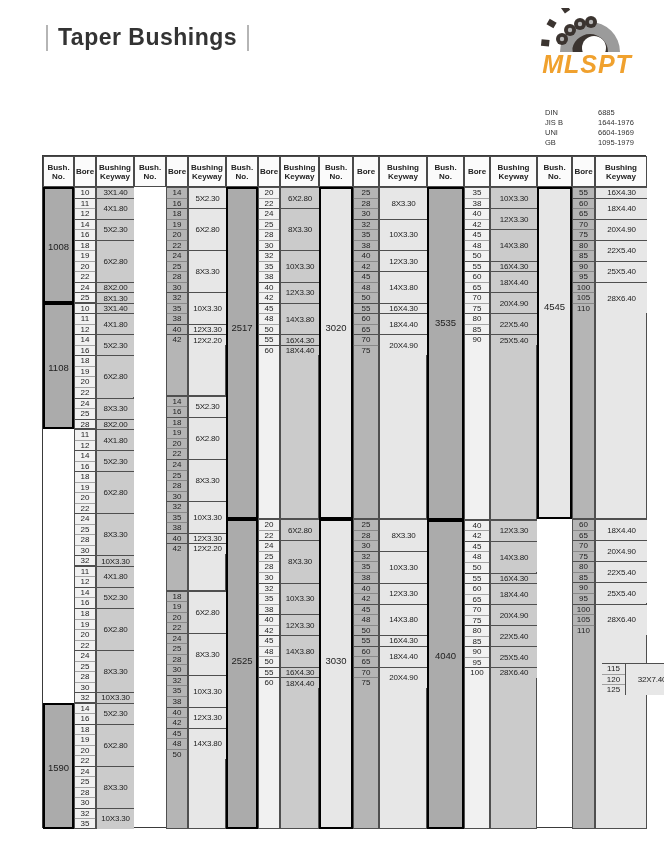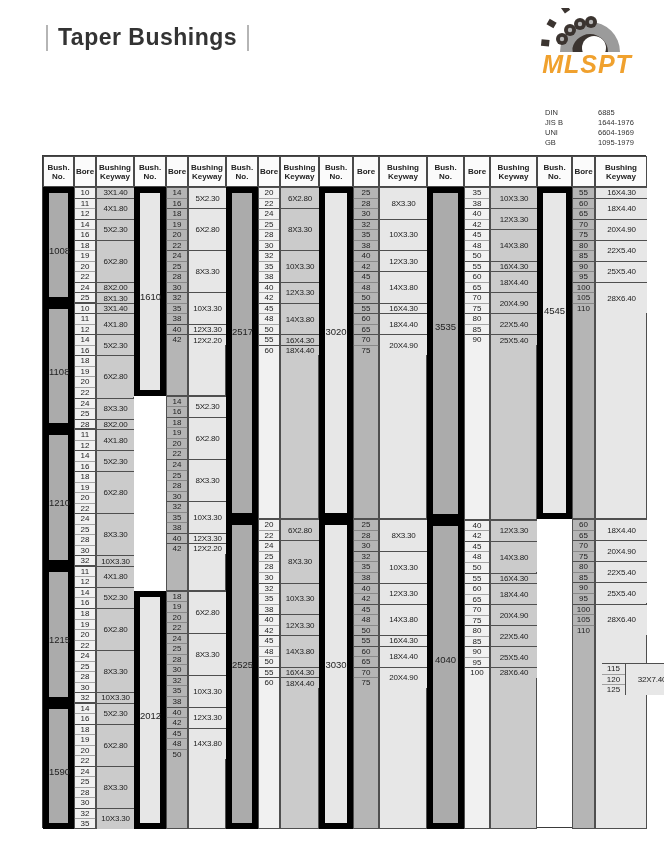--- a/index.html
+++ b/index.html
@@ -19,21 +19,21 @@
   .std-row{display:flex;}
   .std-label{width:53px;}
   .std-value{width:50px;}
   
   #bushing-table{position:absolute;left:42px;top:155px;width:604px;height:673px;
                  border:1.5px solid #3a3a3a;box-sizing:border-box;background:#fff;}
   #bushing-table *{box-sizing:border-box;}
   .hcell{position:absolute;border:1px solid #4a4a4a;background:#fbfbfb;
          display:flex;flex-direction:column;align-items:center;justify-content:center;
          font-size:8px;font-weight:bold;line-height:9px;text-align:center;color:#222;}
-  .bush-cell{position:absolute;border:6px solid #000000;}
+  .bush-cell{position:absolute;border:2px solid #000000;}
   .bush-label{position:absolute;left:0;width:100%;text-align:center;font-size:9.5px;color:#222;}
   .col-bg{position:absolute;border-left:1px solid #4f4f4f;border-right:1px solid #4f4f4f;border-bottom:1px solid #4f4f4f;}
   .rowgroup{position:absolute;display:flex;border-top:1px solid #4f4f4f;}
   .bores{display:flex;flex-direction:column;}
   .bore-cell{text-align:center;font-size:8px;color:#222;border-bottom:1px solid rgba(100,100,100,.55);}
   .bore-cell:last-child{border-bottom:none;}
   .keyval{flex:1;display:flex;align-items:center;justify-content:center;
           font-size:8px;color:#222;border-left:1px solid #4f4f4f;letter-spacing:-.2px;}
 </style>
 </head>
@@ -194,23 +194,20 @@
           <div class="bore-cell" style="height: 10.525px; line-height: 10.525px;">25</div>
         </div>
         <div class="keyval" style="background: rgb(203, 203, 203);">8X3.30</div>
       </div>
       <div class="rowgroup" style="left: 31px; top: 262.55px; width: 60px; height: 10.525px;">
         <div class="bores" style="width: 22px;">
           <div class="bore-cell" style="height: 10.525px; line-height: 10.525px;">28</div>
         </div>
         <div class="keyval" style="background: rgb(203, 203, 203);">8X2.00</div>
       </div>
-      <div class="bush-cell" style="left: 0px; top: 273.075px; width: 31px; height: 136.825px; background: rgb(171, 171, 171);">
-        <div class="bush-label" style="top: 62.4125px;">1210</div>
-      </div>
       <div class="col-bg" style="left: 31px; top: 273.075px; width: 22px; height: 136.825px; background: rgb(241, 241, 241);"></div>
       <div class="col-bg" style="left: 53px; top: 273.075px; width: 38px; height: 136.825px; background: rgb(203, 203, 203);"></div>
       <div class="rowgroup" style="left: 31px; top: 273.075px; width: 60px; height: 21.05px;">
         <div class="bores" style="width: 22px;">
           <div class="bore-cell" style="height: 10.525px; line-height: 10.525px;">11</div>
           <div class="bore-cell" style="height: 10.525px; line-height: 10.525px;">12</div>
         </div>
         <div class="keyval" style="background: rgb(203, 203, 203);">4X1.80</div>
       </div>
       <div class="rowgroup" style="left: 31px; top: 294.125px; width: 60px; height: 21.05px;">
@@ -237,23 +234,20 @@
           <div class="bore-cell" style="height: 10.525px; line-height: 10.525px;">30</div>
         </div>
         <div class="keyval" style="background: rgb(203, 203, 203);">8X3.30</div>
       </div>
       <div class="rowgroup" style="left: 31px; top: 399.375px; width: 60px; height: 10.525px;">
         <div class="bores" style="width: 22px;">
           <div class="bore-cell" style="height: 10.525px; line-height: 10.525px;">32</div>
         </div>
         <div class="keyval" style="background: rgb(203, 203, 203);">10X3.30</div>
       </div>
-      <div class="bush-cell" style="left: 0px; top: 409.9px; width: 31px; height: 136.825px; background: rgb(171, 171, 171);">
-        <div class="bush-label" style="top: 62.4125px;">1215</div>
-      </div>
       <div class="col-bg" style="left: 31px; top: 409.9px; width: 22px; height: 136.825px; background: rgb(241, 241, 241);"></div>
       <div class="col-bg" style="left: 53px; top: 409.9px; width: 38px; height: 136.825px; background: rgb(203, 203, 203);"></div>
       <div class="rowgroup" style="left: 31px; top: 409.9px; width: 60px; height: 21.05px;">
         <div class="bores" style="width: 22px;">
           <div class="bore-cell" style="height: 10.525px; line-height: 10.525px;">11</div>
           <div class="bore-cell" style="height: 10.525px; line-height: 10.525px;">12</div>
         </div>
         <div class="keyval" style="background: rgb(203, 203, 203);">4X1.80</div>
       </div>
       <div class="rowgroup" style="left: 31px; top: 430.95px; width: 60px; height: 21.05px;">
@@ -326,23 +320,20 @@
       </div>
       <div class="hcell" style="left: 91px; top: 0px; width: 32px; height: 31px;">
         <span>Bush.</span>
         <span>No.</span>
       </div>
       <div class="hcell" style="left: 123px; top: 0px; width: 22px; height: 31px;">Bore</div>
       <div class="hcell" style="left: 145px; top: 0px; width: 38px; height: 31px;">
         <span>Bushing</span>
         <span>Keyway</span>
       </div>
-      <div class="bush-cell" style="left: 91px; top: 31px; width: 32px; height: 208.875px; background: rgb(231, 231, 231);">
-        <div class="bush-label" style="top: 98.4375px;">1610</div>
-      </div>
       <div class="col-bg" style="left: 123px; top: 31px; width: 22px; height: 208.875px; background: rgb(181, 181, 181);"></div>
       <div class="col-bg" style="left: 145px; top: 31px; width: 38px; height: 208.875px; background: rgb(231, 231, 231);"></div>
       <div class="rowgroup" style="left: 123px; top: 31px; width: 60px; height: 21.05px;">
         <div class="bores" style="width: 22px;">
           <div class="bore-cell" style="height: 10.525px; line-height: 10.525px;">14</div>
           <div class="bore-cell" style="height: 10.525px; line-height: 10.525px;">16</div>
         </div>
         <div class="keyval" style="background: rgb(231, 231, 231);">5X2.30</div>
       </div>
       <div class="rowgroup" style="left: 123px; top: 52.05px; width: 60px; height: 42.1px;">
@@ -422,23 +413,20 @@
         <div class="bores" style="width: 22px;">
           <div class="bore-cell" style="height: 10.525px; line-height: 10.525px;">40</div>
         </div>
         <div class="keyval" style="background: rgb(231, 231, 231);">12X3.30</div>
       </div>
       <div class="rowgroup" style="left: 123px; top: 387.225px; width: 60px; height: 10.525px;">
         <div class="bores" style="width: 22px;">
           <div class="bore-cell" style="height: 10.525px; line-height: 10.525px;">42</div>
         </div>
         <div class="keyval" style="background: rgb(231, 231, 231);">12X2.20</div>
-      </div>
-      <div class="bush-cell" style="left: 91px; top: 434.75px; width: 32px; height: 238.25px; background: rgb(231, 231, 231);">
-        <div class="bush-label" style="top: 113.2px;">2012</div>
       </div>
       <div class="col-bg" style="left: 123px; top: 434.75px; width: 22px; height: 238.25px; background: rgb(181, 181, 181);"></div>
       <div class="col-bg" style="left: 145px; top: 434.75px; width: 38px; height: 238.25px; background: rgb(231, 231, 231);"></div>
       <div class="rowgroup" style="left: 123px; top: 434.75px; width: 60px; height: 42.1px;">
         <div class="bores" style="width: 22px;">
           <div class="bore-cell" style="height: 10.525px; line-height: 10.525px;">18</div>
           <div class="bore-cell" style="height: 10.525px; line-height: 10.525px;">19</div>
           <div class="bore-cell" style="height: 10.525px; line-height: 10.525px;">20</div>
           <div class="bore-cell" style="height: 10.525px; line-height: 10.525px;">22</div>
         </div>

